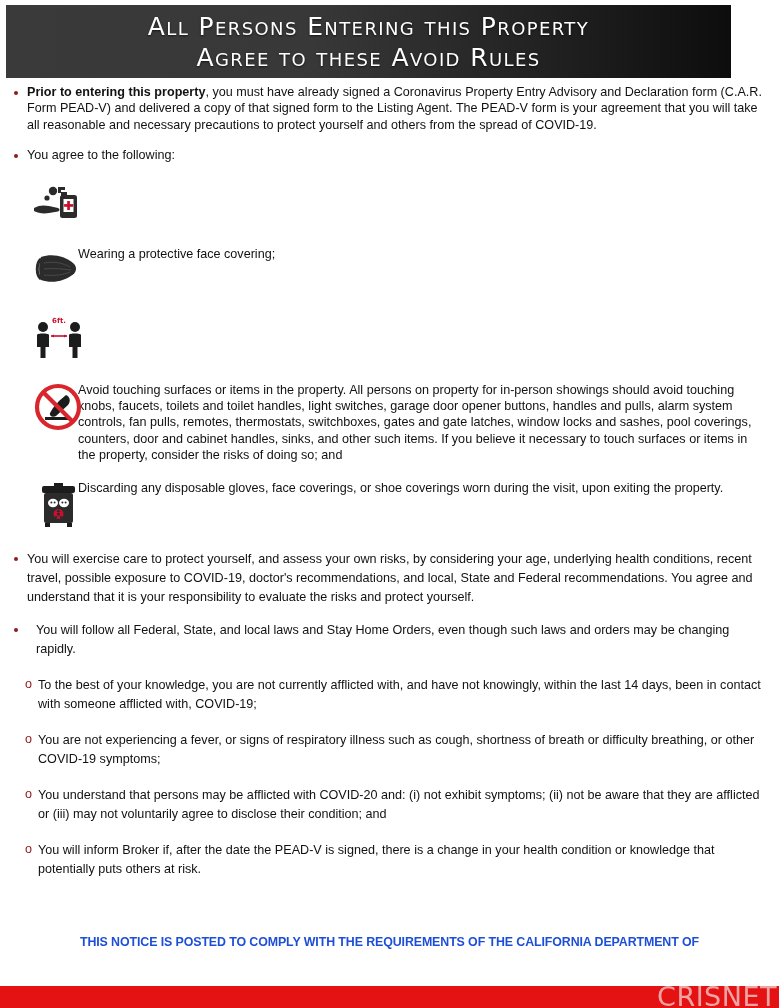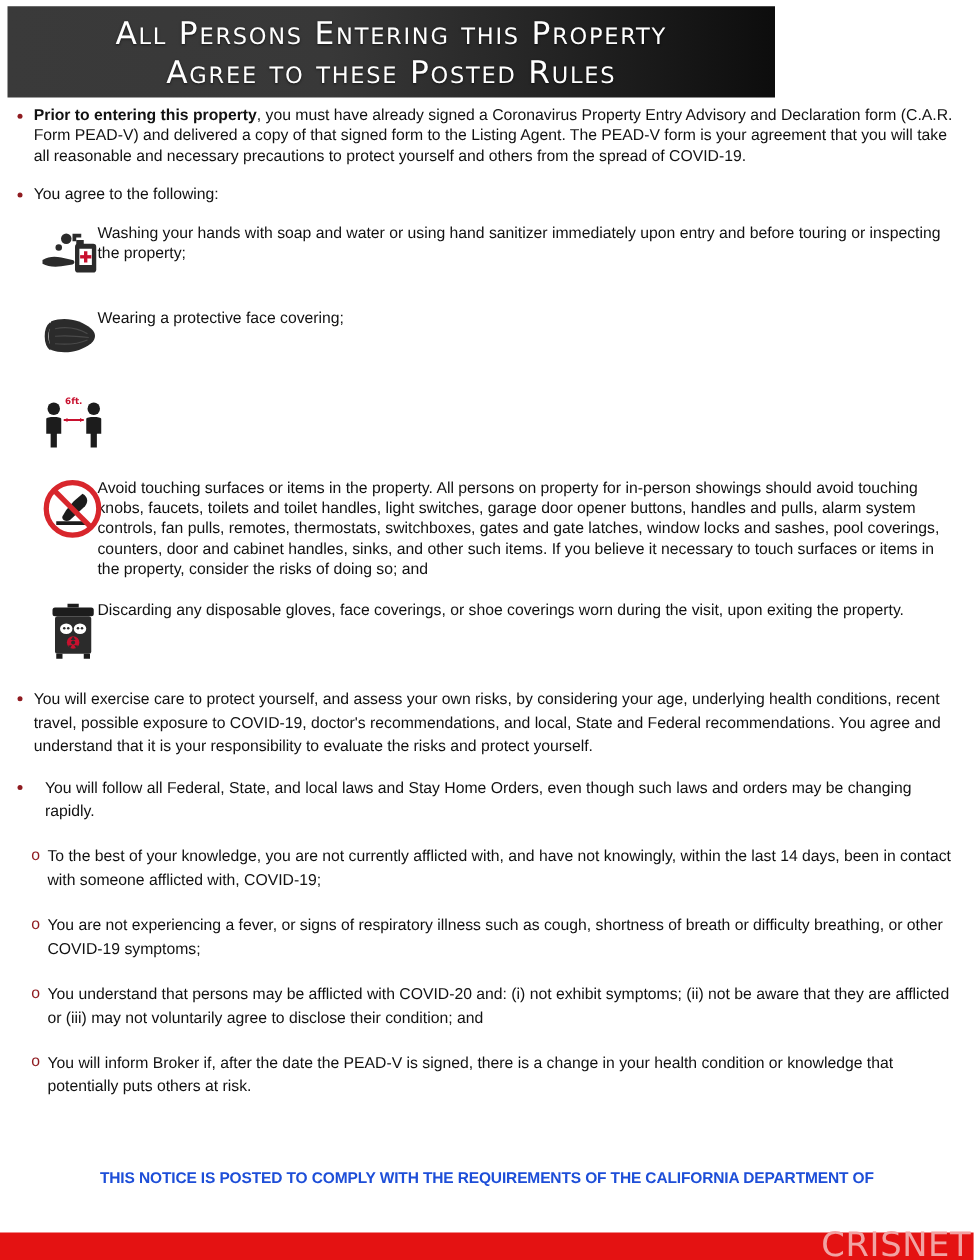--- a/index.html
+++ b/index.html
@@ -14,21 +14,21 @@
     font-family: "Liberation Sans", sans-serif;
     color: #000000;
     overflow: hidden;
   }
 
   
   .header-banner {
     position: absolute;
     left: 6px;
     top: 5px;
-    width: 614px;
+    width: 725px;
     height: 73px;
     background: linear-gradient(to right, #3a3a3a 0%, #383838 42%, #232323 72%, #0d0d0d 100%);
     display: flex;
     flex-direction: column;
     align-items: center;
     justify-content: center;
   }
   .header-line {
     color: #ffffff;
     font-family: "DejaVu Sans", sans-serif;
@@ -141,21 +141,21 @@
     letter-spacing: 0.5px;
     color: #f1a3a3;
     line-height: 26px;
   }
 </style>
 </head>
 <body>
 
 <div class="header-banner">
   <div class="header-line">All Persons Entering this Property</div>
-  <div class="header-line">Agree to these Posted Rules</div>
+  <div class="header-line">Agree to these Avoid Rules</div>
 </div>
 
 <div class="content">
 
   <div class="bullet-row" style="margin-bottom:14px;">
     <span class="bullet-dot"></span>
     <div class="para"><b>Prior to entering this property</b><span>, you must have already signed a Coronavirus Property Entry Advisory and Declaration form (C.A.R. Form PEAD-V) and delivered a copy of that signed form to the Listing Agent. The PEAD-V form is your agreement that you will take all reasonable and necessary precautions to protect yourself and others from the spread of COVID-19.</span></div>
   </div>
 
   <div class="bullet-row" style="margin-bottom:14px;">
@@ -175,21 +175,20 @@
 
         <rect x="28" y="17" width="17" height="23" rx="2.5" fill="#2B2B2B"></rect>
         <rect x="31.5" y="21" width="10" height="13" fill="#ffffff"></rect>
 
         <rect x="35.2" y="23" width="2.7" height="9" fill="#C8102E"></rect>
         <rect x="32.1" y="26.1" width="9" height="2.7" fill="#C8102E"></rect>
 
         <path d="M2 30 C7 27 12 27 17 28 L26 30 C28 30.5 28 33 26 33.5 L17 35 C11 36 6 35 2 33 Z" fill="#2B2B2B"></path>
       </svg>
     </div>
-    <div class="para">Washing your hands with soap and water or using hand sanitizer immediately upon entry and before touring or inspecting the property;</div>
   </div>
 
   <div class="icon-row" style="margin-bottom:16px;">
     <div class="icon-box">
       <svg width="54" height="44" viewBox="0 0 54 44">
 
         <path d="M9 13 C4 17 4 29 9 33" stroke="#2B2B2B" stroke-width="3" fill="none"></path>
 
         <path d="M9 11 C20 7 33 10 41 17 C45 20.5 45 25 41 28.5 C33 35 20 38 9 34 C6.5 28 6.5 17 9 11 Z" fill="#2B2B2B"></path>
 

